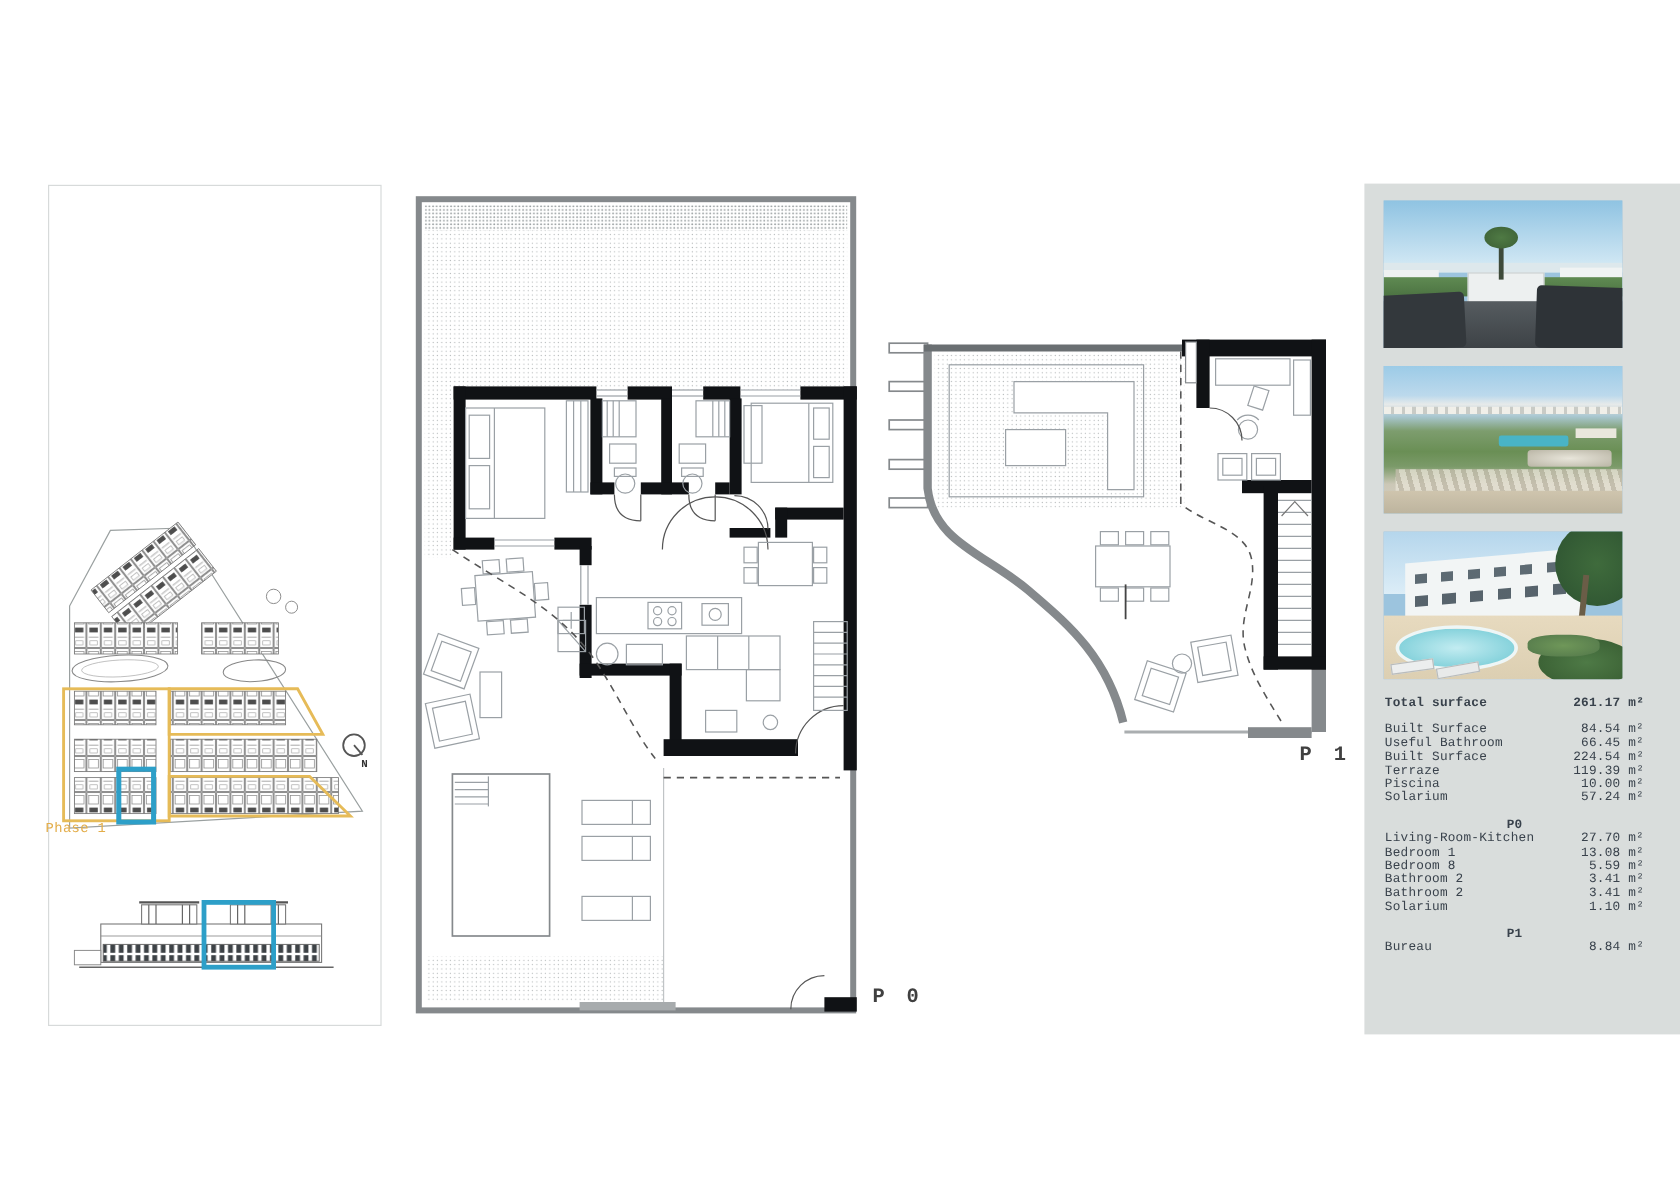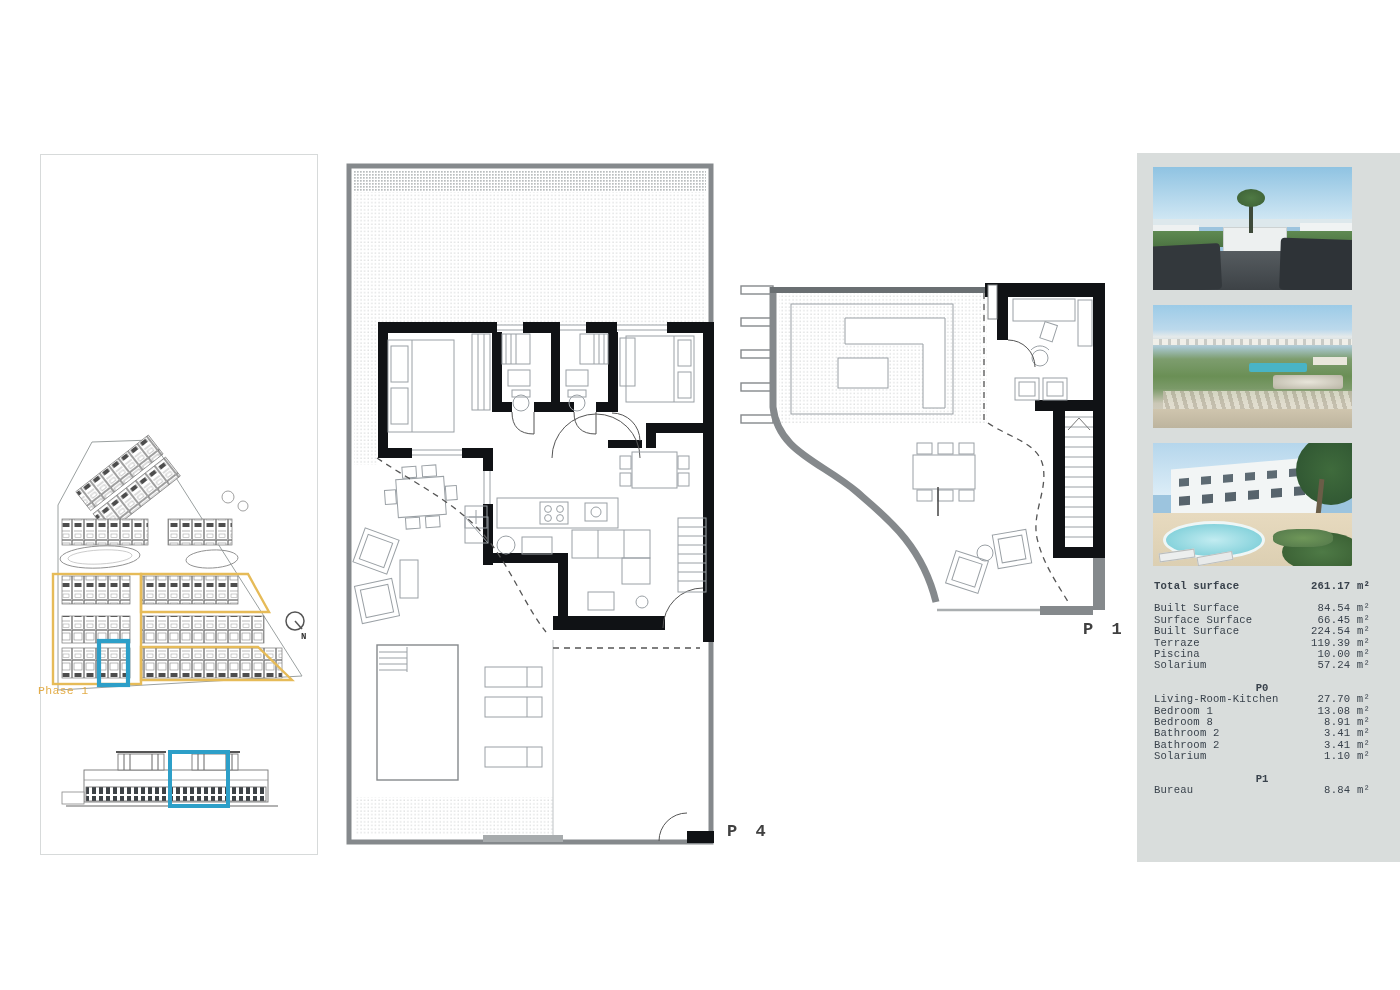--- a/index.html
+++ b/index.html
@@ -107,21 +107,21 @@
       <div class="t-row t-total">
         <span>Total surface</span>
         <span class="val">261.17 m²</span>
       </div>
       <div class="t-gap"></div>
       <div class="t-row">
           <span>Built Surface</span>
           <span class="val">84.54 m²</span>
         </div>
       <div class="t-row">
-          <span>Surface Surface</span>
+          <span>Useful Bathroom</span>
           <span class="val">66.45 m²</span>
         </div>
       <div class="t-row">
           <span>Built Surface</span>
           <span class="val">224.54 m²</span>
         </div>
       <div class="t-row">
           <span>Terraze</span>
           <span class="val">119.39 m²</span>
         </div>
@@ -138,21 +138,21 @@
       <div class="t-row">
           <span>Living-Room-Kitchen</span>
           <span class="val">27.70 m²</span>
         </div>
       <div class="t-row">
           <span>Bedroom 1</span>
           <span class="val">13.08 m²</span>
         </div>
       <div class="t-row">
           <span>Bedroom 8</span>
-          <span class="val">8.91 m²</span>
+          <span class="val">5.59 m²</span>
         </div>
       <div class="t-row">
           <span>Bathroom 2</span>
           <span class="val">3.41 m²</span>
         </div>
       <div class="t-row">
           <span>Bathroom 2</span>
           <span class="val">3.41 m²</span>
         </div>
       <div class="t-row">
@@ -492,16 +492,16 @@
             <rect x="1000" y="537" width="24" height="24"></rect>
         </g>
         <circle cx="985" cy="553" r="8"></circle>
         <line x1="938" y1="487" x2="938" y2="516" stroke="#444" stroke-width="1.5"></line>
       </g>
 
       <path d="M984,293 V420 C1005,437 1038,441 1043,466 C1048,492 1030,515 1038,542 C1044,565 1058,585 1070,605" fill="none" stroke="#555" stroke-width="1.3" stroke-dasharray="6,5"></path>
     </g>
   </svg>
 
-  <span class="floor-label p0-label">P 4</span>
+  <span class="floor-label p0-label">P 0</span>
   <span class="floor-label p1-label">P 1</span>
   <span class="phase-label">Phase 1</span>
 </div>
 
 </body></html>

